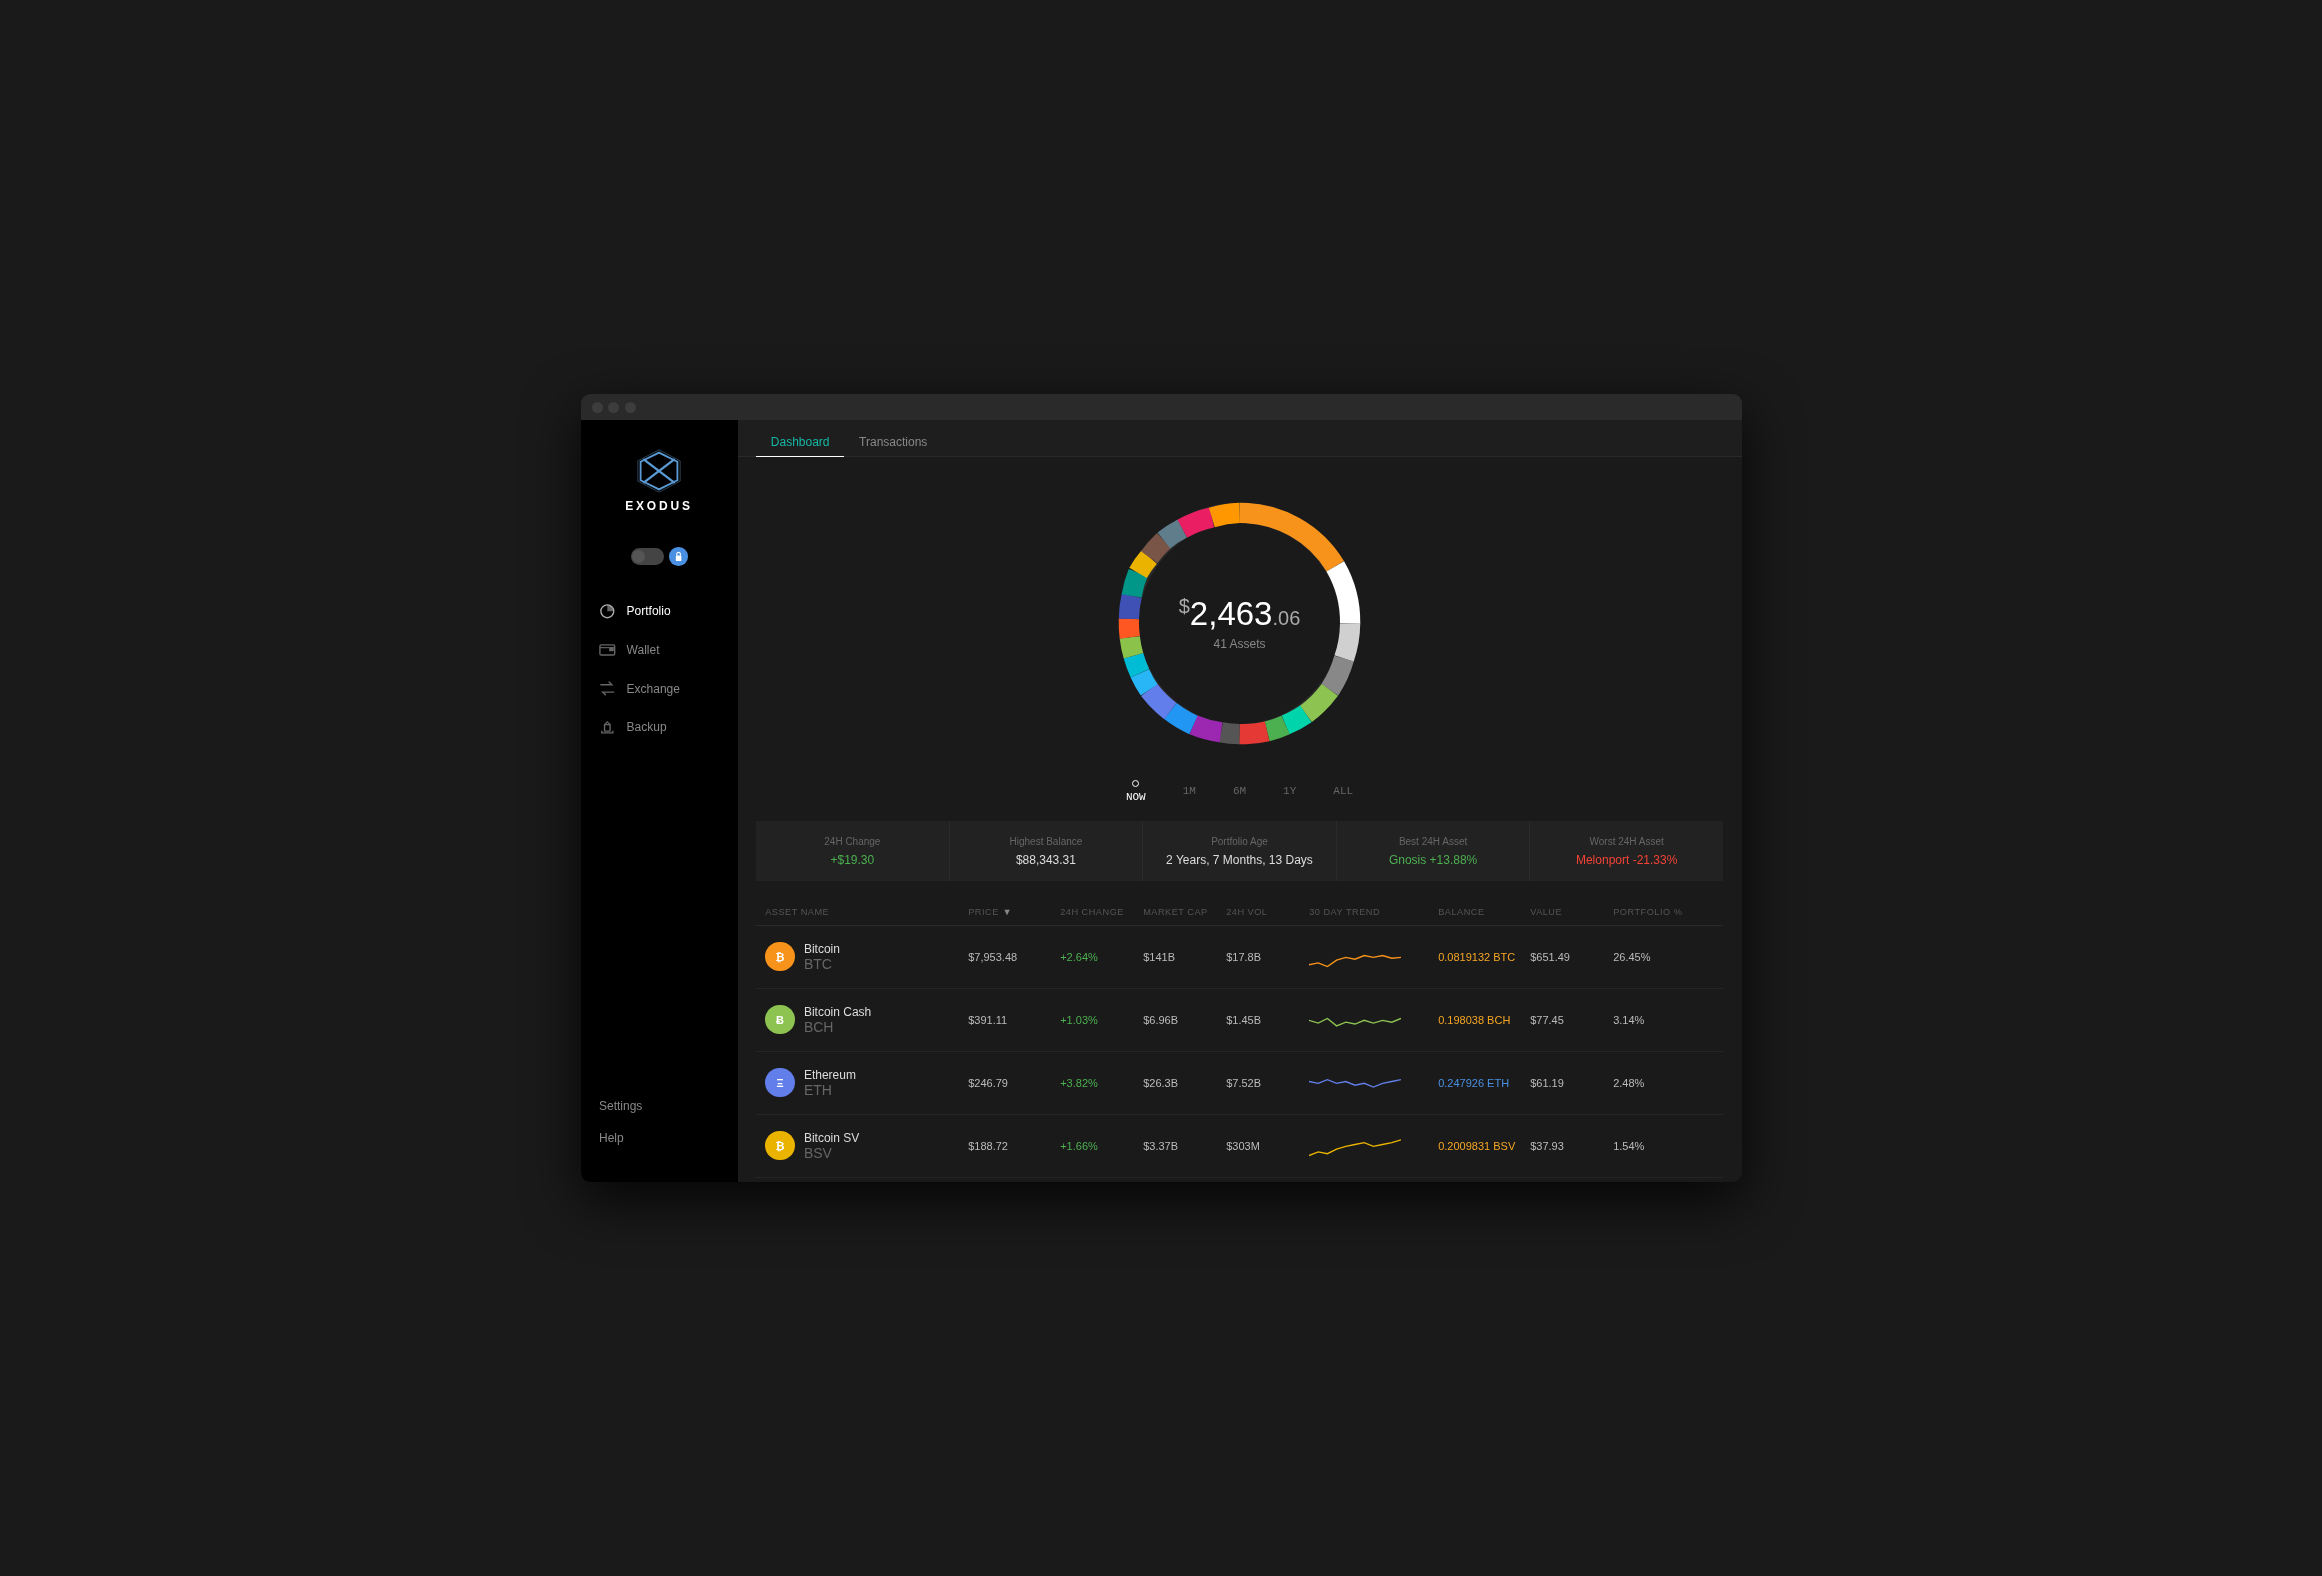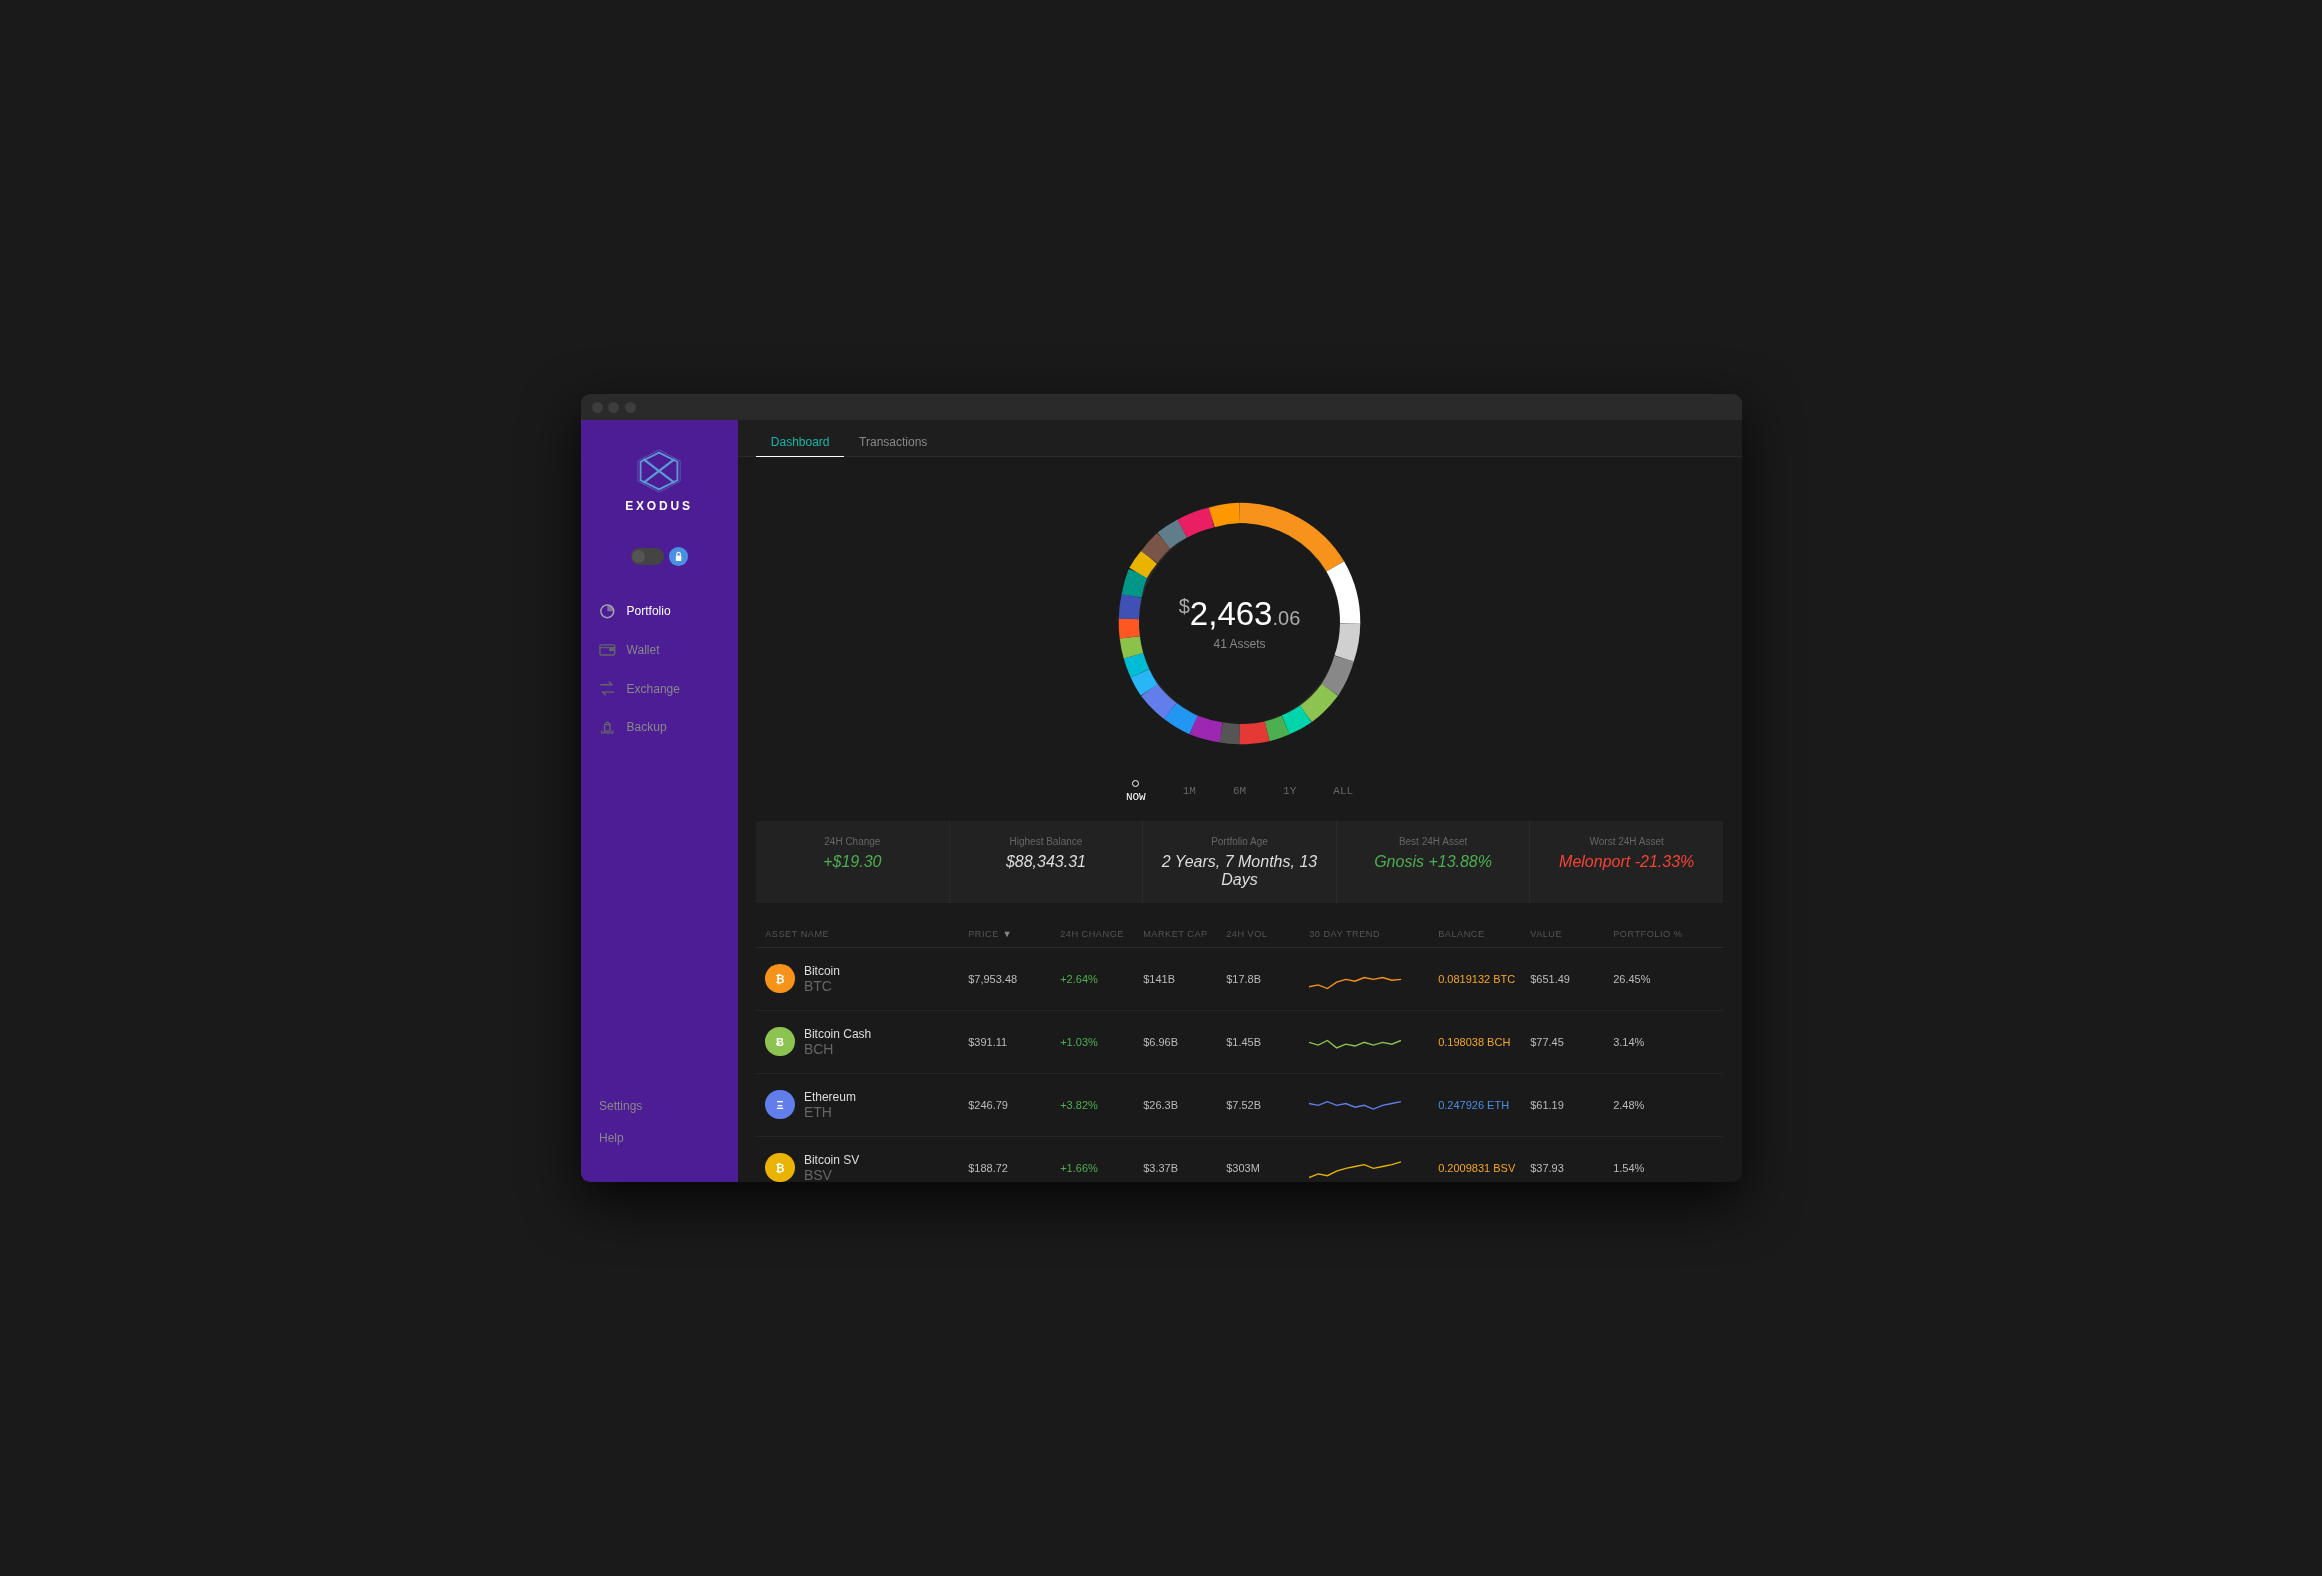--- a/index.html
+++ b/index.html
@@ -43,21 +43,21 @@
     .tl-min { background: #3d3d3d; }
     .tl-max { background: #3d3d3d; }
     .app-body {
       display: flex;
       flex: 1;
       overflow: hidden;
     }
     
     .sidebar {
       width: 157px;
-      background: #4c1d95;
+      background: #000000;
       display: flex;
       flex-direction: column;
       padding: 18.5px 0;
       flex-shrink: 0;
       gap: 8px;
     }
     .logo-area {
       display: flex;
       flex-direction: column;
       align-items: center;
@@ -246,23 +246,22 @@
       background: #222;
       padding: 14.8px 18.5px;
       text-align: center;
     }
     .stat-label {
       font-size: 10px;
       color: #666;
       margin-bottom: 5.5px;
     }
     .stat-value {
-      font-size: 16px;
+      font-size: 12px;
       color: #ddd;
-      font-style: italic;
     }
     .stat-value.positive { color: #4caf50; }
     
     .asset-table {
       width: 100%;
     }
     .table-header {
       display: grid;
       grid-template-columns: 203px 92px 83px 83px 83px 129px 92px 83px 83px;
       padding: 7.4px 9.2px;

